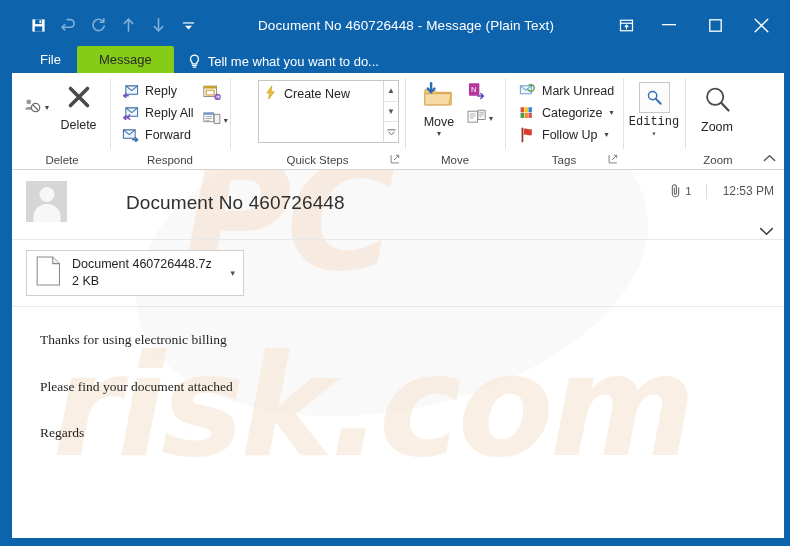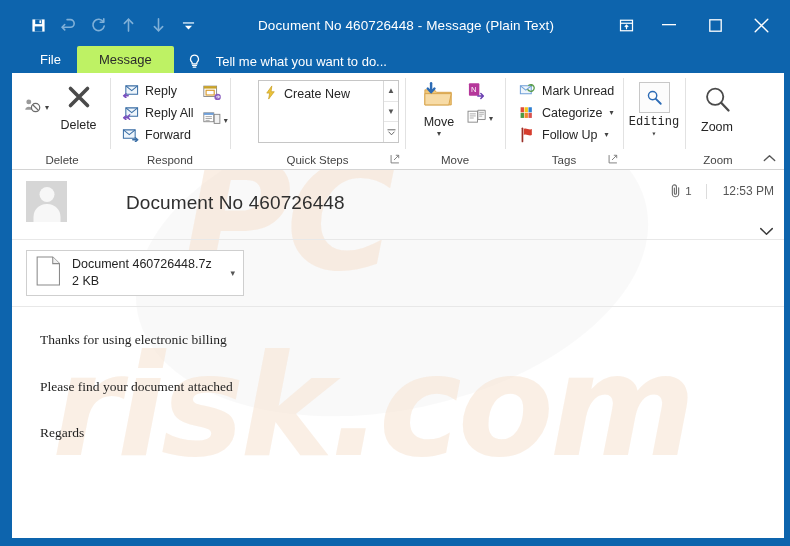--- a/index.html
+++ b/index.html
@@ -80,29 +80,29 @@
   }
   .tab {
     height: 27px;
     padding: 0 16px;
     display: flex;
     align-items: center;
     color: #ffffff;
     font-size: 13px;
   }
   .tab.active {
-    background: #bef264;
+    background: #84cc16;
     color: #2b2b2b;
     border-radius: 2px 2px 0 0;
     padding: 0 22px;
   }
   .tellme {
     display: flex;
     align-items: center;
-    gap: 15px;
+    gap: 7px;
     color: #ffffff;
     font-size: 13px;
     padding: 0 10px 4px 14px;
   }
   .bulb { color: #ffffff; display:block; }
 
   
   .ribbon {
     flex: 0 0 97px;
     background: #ffffff;

